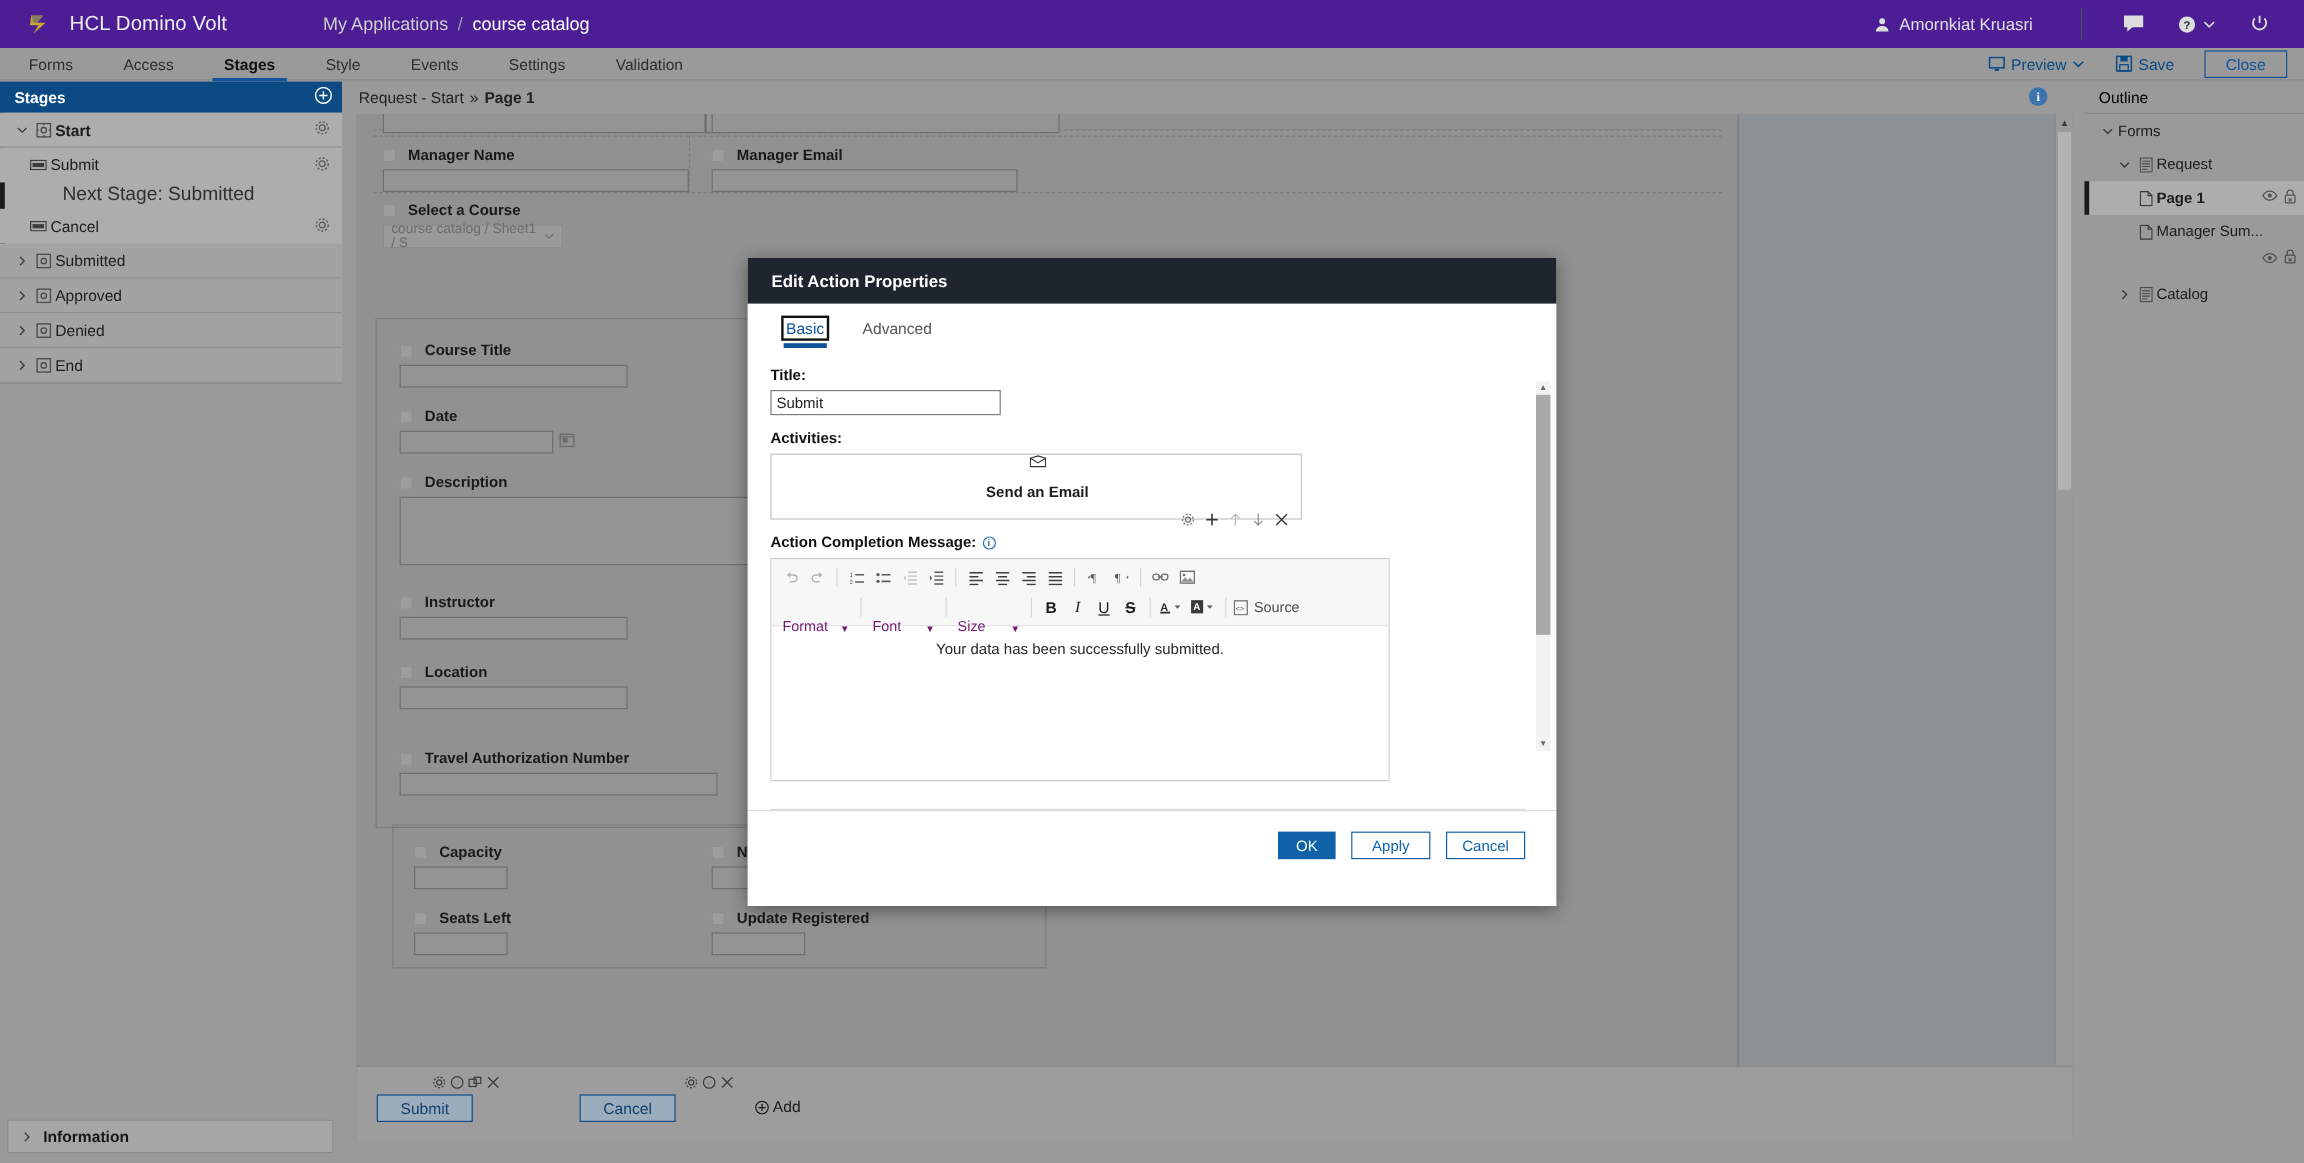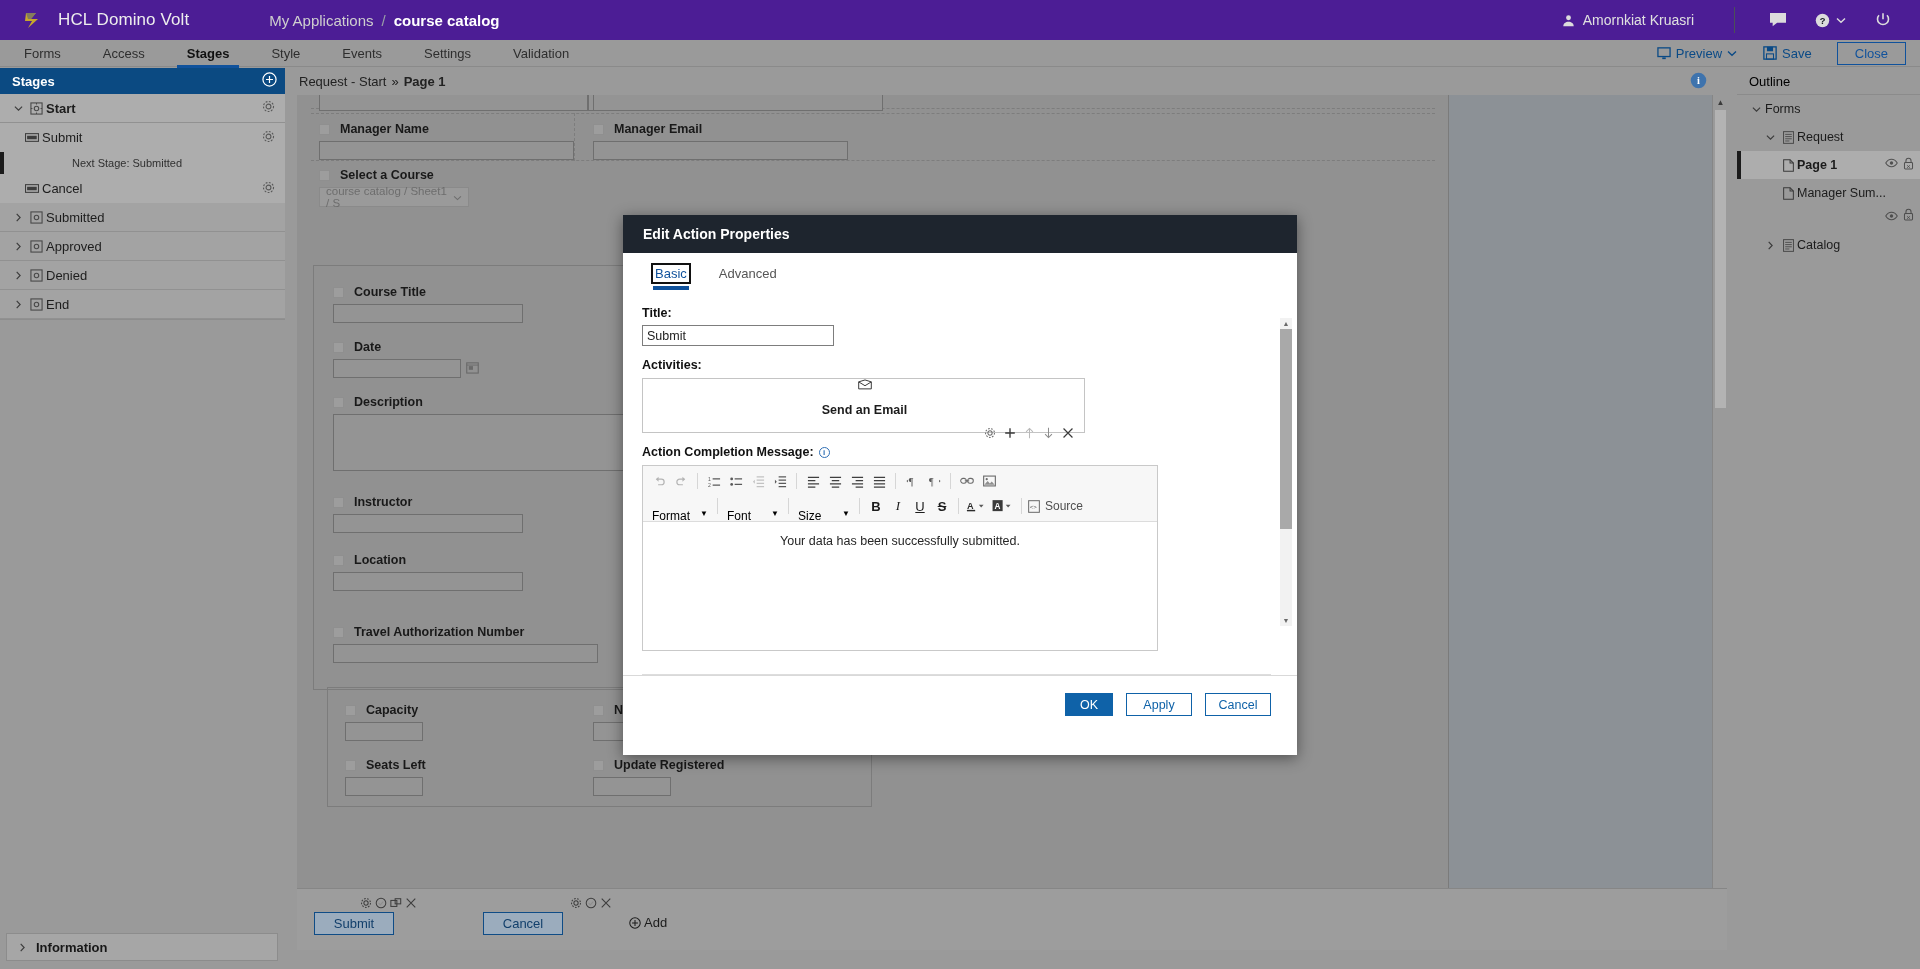--- a/index.html
+++ b/index.html
@@ -15,21 +15,21 @@
   .topbar {
     position: absolute; top: 0; left: 0; width: 1920px; height: 40px;
     background: #4c1d95; display: flex; align-items: center;
     color: #e8e8e8;
   }
   .brand-logo { margin-left: 22px; width: 22px; height: 22px; position: relative; }
   .brand-logo svg { display: block; }
   .brand-name { margin-left: 14px; font-size: 17px; color: #ededed; letter-spacing: .1px; }
   .crumbs { margin-left: 80px; font-size: 15px; color: #cfcfcf; display: flex; align-items: center; gap: 8px; }
   .crumbs .sep { color: #9aa0a8; }
-  .crumbs .cur { color: #ffffff; font-weight: bold; }
+  .crumbs .cur { color: #ffffff; font-weight: normal; }
   .topbar-right { margin-left: auto; display: flex; align-items: center; gap: 0; padding-right: 14px; }
   .user-chip { display: flex; align-items: center; gap: 8px; font-size: 14px; color: #e0e0e0; padding-right: 20px; }
   .vdiv { width: 1px; height: 26px; background: #4a5058; margin: 0 20px; }
   .ticon { width: 46px; height: 40px; display: flex; align-items: center; justify-content: center; color: #e0e0e0; }
   .ticon.help { width: auto; gap: 6px; padding: 0 14px; }
 
   
   .navbar {
     position: absolute; top: 40px; left: 0; width: 1920px; height: 27px;
     background: #9a9a9a; display: flex; align-items: center;
@@ -65,21 +65,21 @@
   .stage-list { background: #a3a3a3; border-bottom: 1px solid #8d8d8d; }
   .stage-row {
     height: 29px; display: flex; align-items: center; font-size: 13px; color: #1d1d1d;
     padding-left: 10px; border-bottom: 1px solid #919191; position: relative;
   }
   .stage-row.sel { background: #adadad; }
   .stage-row.child { padding-left: 22px; border-bottom: none; background: #adadad; }
   .stage-row .caret { width: 16px; display: inline-flex; justify-content: center; color: #3c3c3c; }
   .stage-row .sicon { width: 20px; display: inline-flex; justify-content: center; }
   .stage-row .gear { margin-left: auto; margin-right: 10px; opacity: .75; }
-  .stage-sub { font-size: 11px; color: #303030; padding-left: 72px; height: 22px; display: flex; align-items: center; background: #adadad; }
+  .stage-sub { font-size: 16px; color: #303030; padding-left: 52px; height: 22px; display: flex; align-items: center; background: #adadad; }
   .stage-group { position: relative; }
   .stage-group .leftbar { position: absolute; left: 0; top: 0; width: 4px; height: 100%; background: #1b1b1b; }
   .info-panel {
     position: absolute; bottom: 8px; left: 6px; width: 272px; height: 28px;
     background: #a6a6a6; border: 1px solid #8c8c8c; display: flex; align-items: center;
     padding-left: 12px; font-size: 13px; color: #171717; font-weight: bold; gap: 10px;
   }
 
   
   .canvas-wrap { position: absolute; top: 68px; left: 285px; width: 1450px; height: 901px; background: #9a9a9a; }
@@ -154,21 +154,21 @@
   }
   .activities-box { width: 443px; height: 55px; border: 1px solid #c4c4c4; margin-top: 6px; }
   .act-row { height: 27px; display: flex; align-items: center; padding: 0 10px 0 12px; gap: 10px; font-size: 12.5px; font-weight: bold; color: #1c1c1c; flex-direction: column; }
   .act-row .acts { margin-left: auto; display: flex; align-items: center; gap: 8px; }
   .info-dot { display: inline-block; width: 11px; height: 11px; border-radius: 50%; border: 1px solid #2f6fb5; color: #2f6fb5; font-size: 8px; line-height: 9px; text-align: center; margin-left: 5px; font-weight: bold; }
   .rte { width: 516px; border: 1px solid #c9c9c9; margin-top: 6px; background: #fff; }
   .rte-tb { background: #f7f7f7; border-bottom: 1px solid #dcdcdc; padding: 4px 6px; }
   .tbrow { display: flex; align-items: center; gap: 2px; height: 22px; }
   .tbtn { width: 20px; height: 20px; display: flex; align-items: center; justify-content: center; color: #5a5a5a; font-size: 12px; }
   .tbsep { width: 1px; height: 16px; background: #d6d6d6; margin: 0 4px; }
-  .combo { display: flex; align-items: flex-start; height: 20px; font-size: 12px; color: #000000; padding: 0 3px; min-width: 52px; margin-top: 26px; }
+  .combo { display: flex; align-items: flex-end; height: 20px; font-size: 12px; color: #701a75; padding: 0 3px; min-width: 52px; margin-top: 26px; }
   .combo .cv { margin-left: auto; font-size: 8px; padding-left: 8px; }
   .rte-area { height: 128px; background: #fff; padding-top: 12px; text-align: center; font-size: 12.5px; color: #262626; }
   .mscroll { position: absolute; right: 5px; top: 28px; width: 12px; height: 308px; background: #f2f2f2; }
   .mscroll .arw { width: 12px; height: 11px; display: flex; align-items: center; justify-content: center; font-size: 7px; color: #6a6a6a; }
   .mscroll .thumb { position: absolute; top: 11px; left: 0; width: 12px; height: 200px; background: #a9a9a9; }
   .modal-foot { height: 78px; border-top: 1px solid #d9d9d9; display: flex; align-items: flex-start; justify-content: flex-end; padding: 17px 26px 0 0; gap: 13px; }
   .mbtn { width: 50px; height: 23px; font-size: 12.5px; display: flex; align-items: center; justify-content: center; }
   .mbtn.primary { background: #0f62a8; color: #fff; width: 48px; }
   .mbtn.ghost { border: 1px solid #0f62a8; color: #0f62a8; background: #fff; width: 66px; }
   .sep-line { position: absolute; left: 19px; right: 26px; bottom: 0; height: 1px; background: #ddd; }

